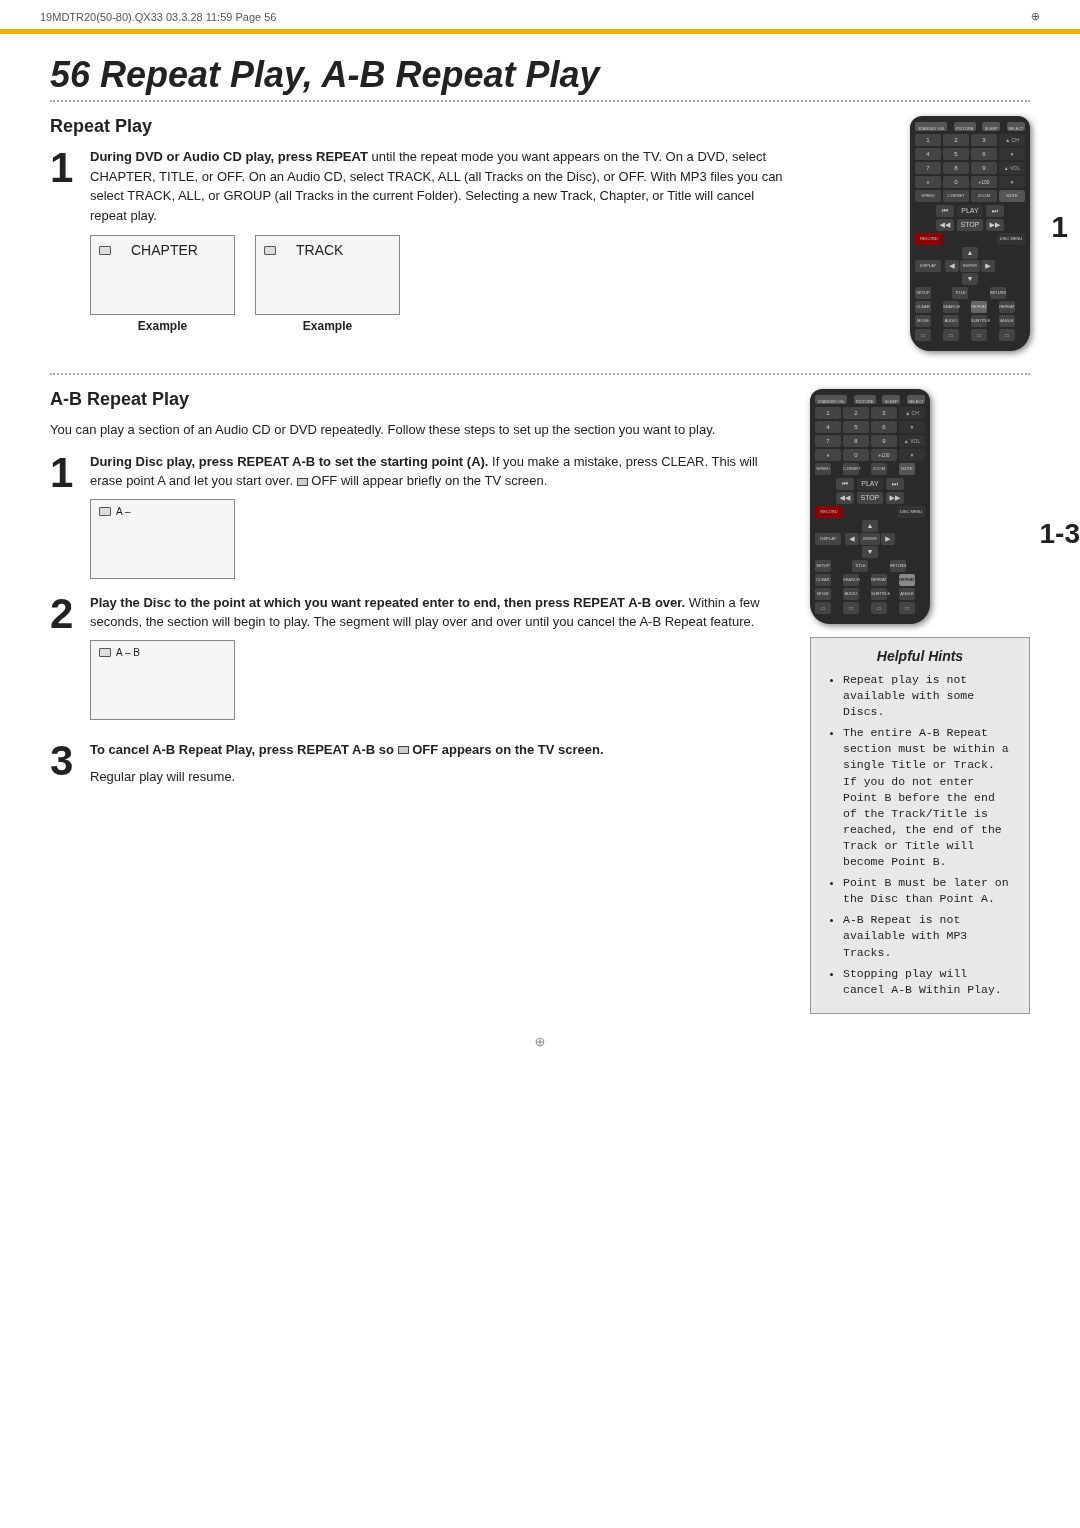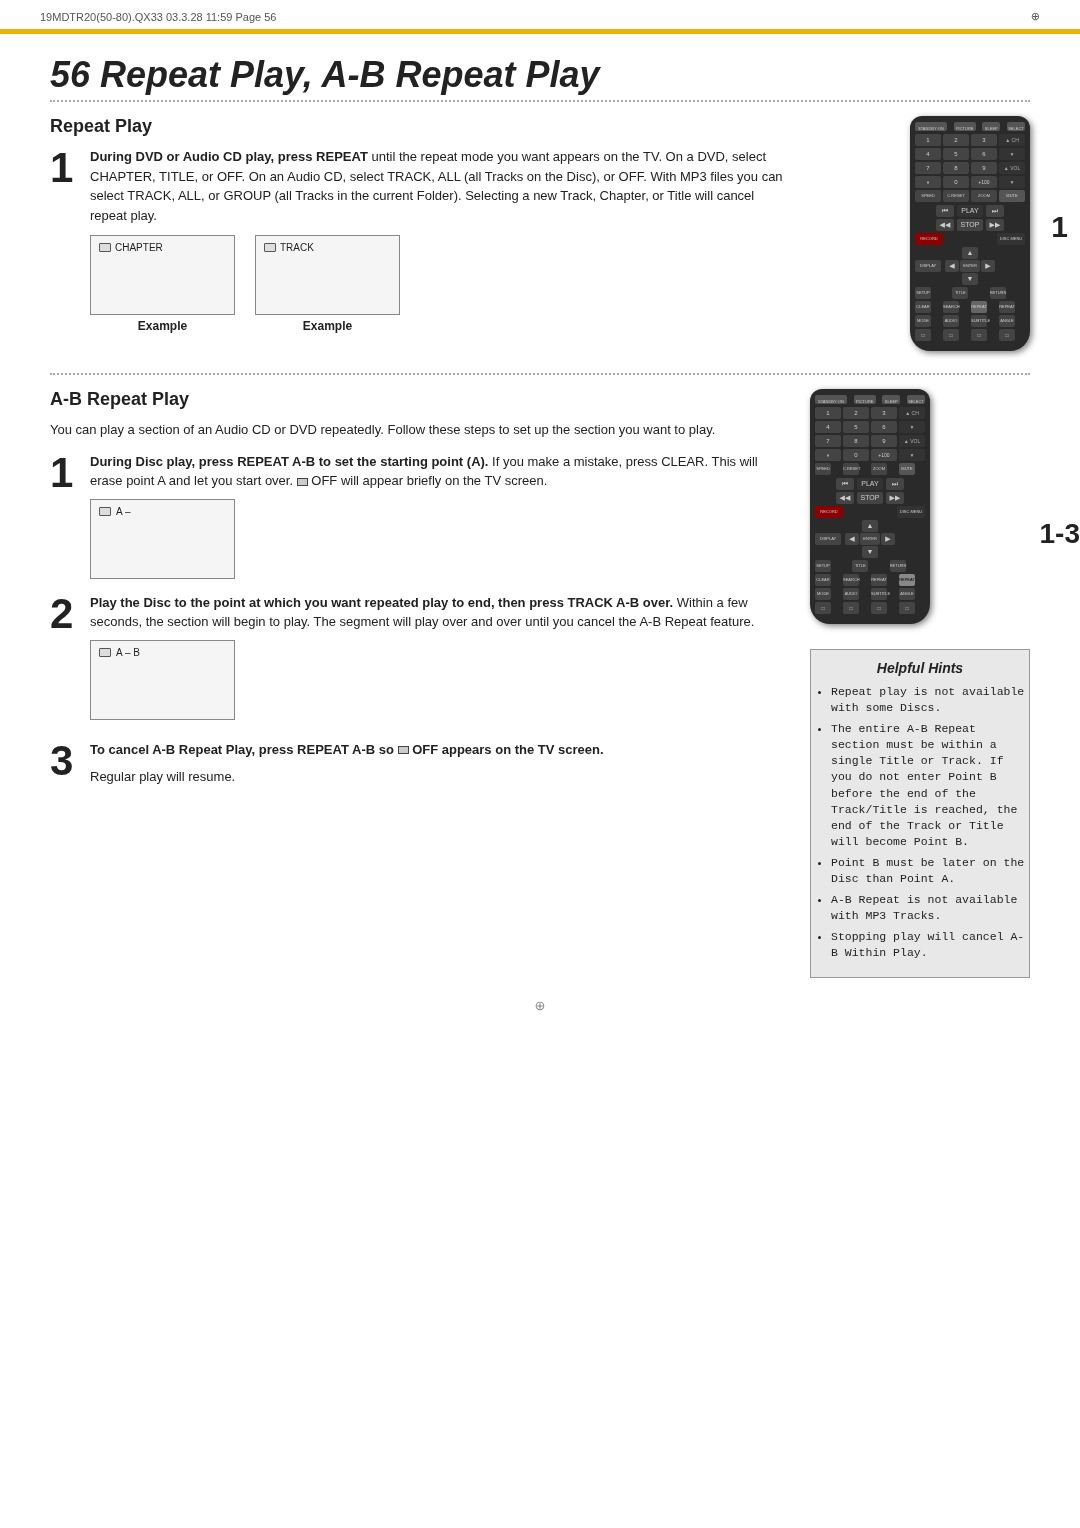--- a/index.html
+++ b/index.html
@@ -125,24 +125,24 @@
       width: 145px;
       height: 80px;
       border: 1px solid #888;
       background: #f5f5f5;
       position: relative;
       padding: 6px 8px;
       font-size: 11px;
     }
 
     .example-box .box-icon-label {
-      font-size: 10px;
+      font-size: 14px;
       display: flex;
       align-items: center;
-      gap: 2px;
+      gap: 18px;
     }
 
     .example-label {
       font-size: 12px;
       font-weight: bold;
       margin-top: 4px;
     }
 
     .remote {
       width: 120px;
@@ -209,22 +209,22 @@
       font-size: 10px;
       display: flex;
       align-items: center;
       gap: 3px;
     }
 
     
     .helpful-hints {
       background: #e8e8e8;
       border: 1px solid #999;
-      padding: 10px 4px;
-      margin-top: 25px;
+      padding: 10px 16px;
+      margin-top: 13px;
     }
 
     .helpful-hints-title {
       font-size: 14px;
       font-weight: bold;
       font-style: italic;
       margin-bottom: 8px;
       text-align: center;
     }
 
@@ -443,21 +443,21 @@
                   <span>A –</span>
                 </div>
               </div>
             </div>
           </div>
 
           <div class="step-container" style="margin-top:14px;">
             <div class="step-number">2</div>
             <div class="step-content">
               <p>
-                <strong>Play the Disc to the point at which you want repeated play to end, then press TRACK A-B</strong>
+                <strong>Play the Disc to the point at which you want repeated enter to end, then press REPEAT A-B</strong>
                 <strong> over.</strong>
                 <span> Within a few seconds, the section will begin to play. The segment will play over and over until you cancel the A-B Repeat feature.</span>
               </p>
               <div class="display-box">
                 <div class="icon-label">
                   <span class="screen-icon"></span>
                   <span>A – B</span>
                 </div>
               </div>
             </div>

